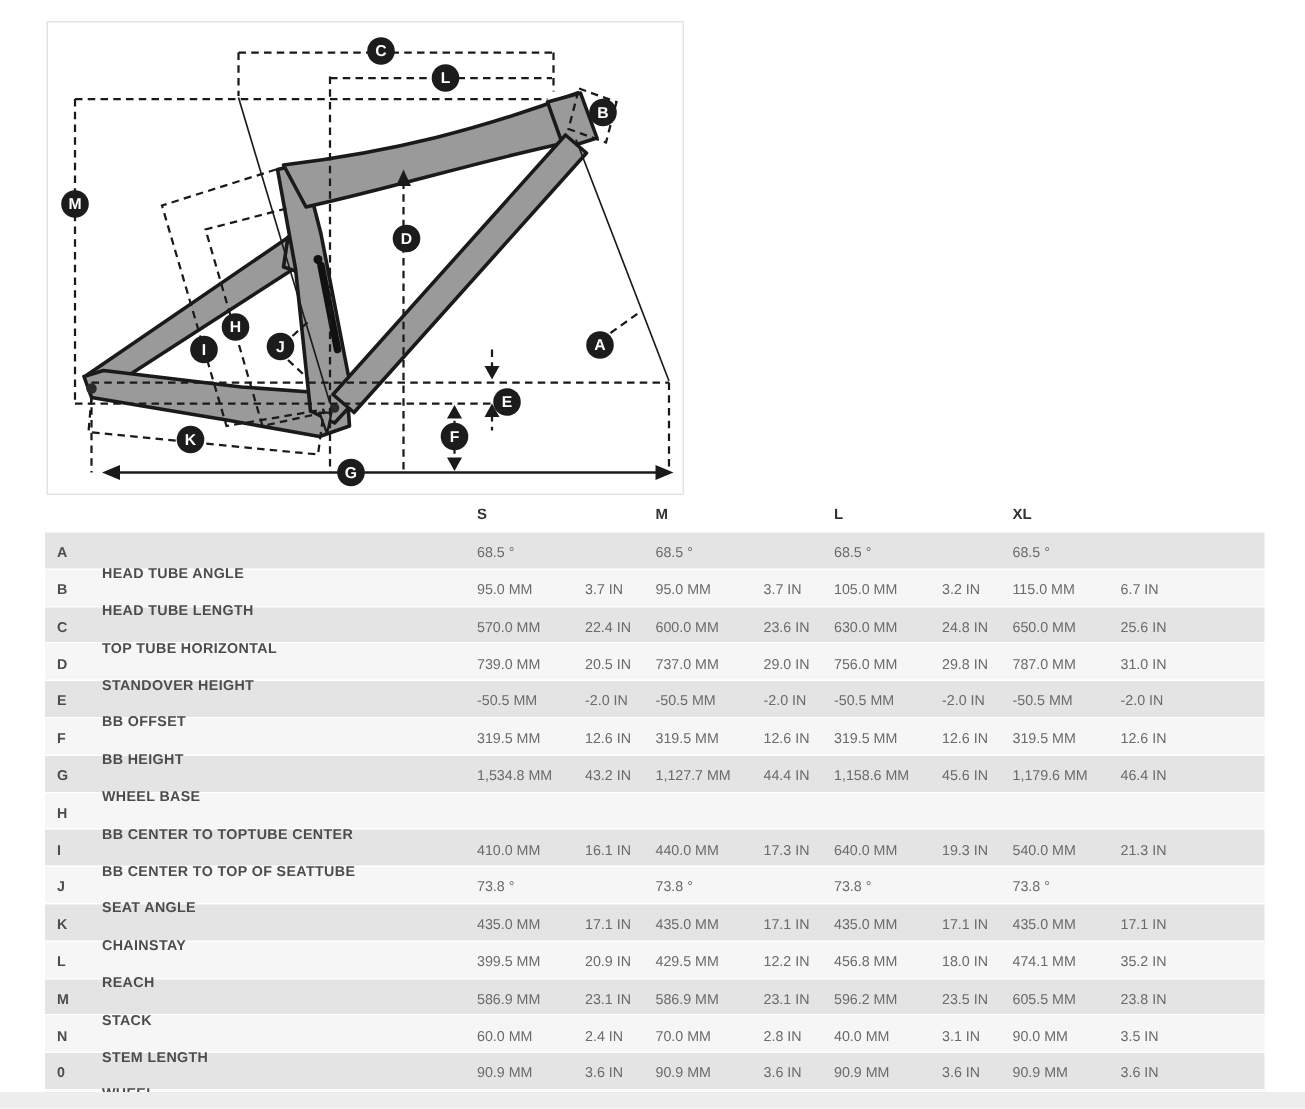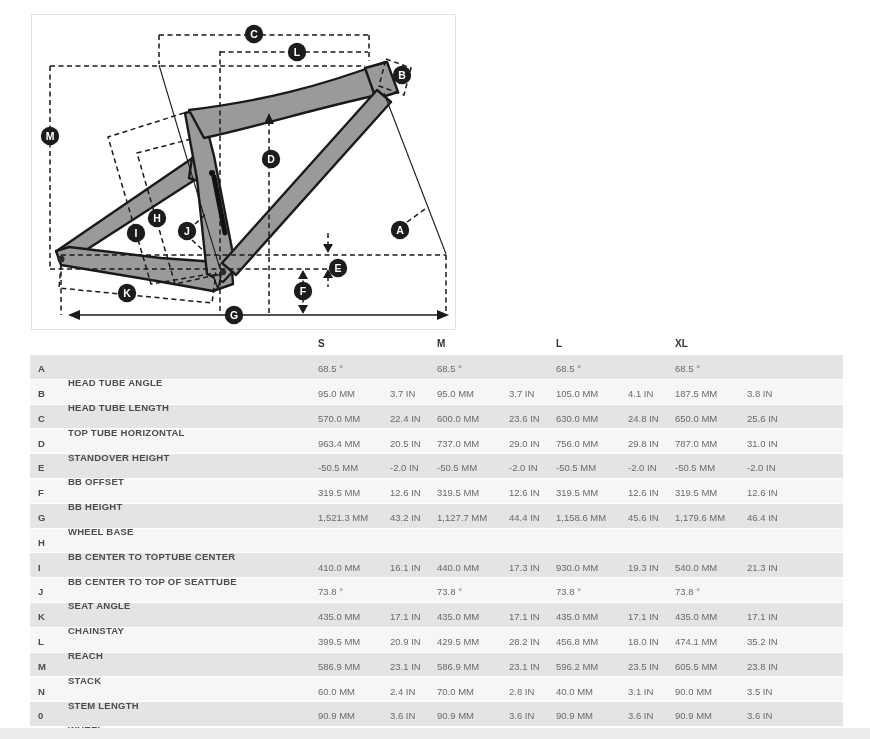--- a/index.html
+++ b/index.html
@@ -183,42 +183,42 @@
         <span class="cell"></span>
       </div>
       <div class="trow lite">
         <span class="cell letter">B</span>
         <span class="cell name">HEAD TUBE LENGTH</span>
         <span class="cell val mm">95.0 MM</span>
         <span class="cell val in">3.7 IN</span>
         <span class="cell val mm">95.0 MM</span>
         <span class="cell val in">3.7 IN</span>
         <span class="cell val mm">105.0 MM</span>
-        <span class="cell val in">4.1 IN</span>
-        <span class="cell val mm">187.5 MM</span>
-        <span class="cell val in">3.8 IN</span>
+        <span class="cell val in">3.2 IN</span>
+        <span class="cell val mm">115.0 MM</span>
+        <span class="cell val in">6.7 IN</span>
         <span class="cell"></span>
       </div>
       <div class="trow gray">
         <span class="cell letter">C</span>
         <span class="cell name">TOP TUBE HORIZONTAL</span>
         <span class="cell val mm">570.0 MM</span>
         <span class="cell val in">22.4 IN</span>
         <span class="cell val mm">600.0 MM</span>
         <span class="cell val in">23.6 IN</span>
         <span class="cell val mm">630.0 MM</span>
         <span class="cell val in">24.8 IN</span>
         <span class="cell val mm">650.0 MM</span>
         <span class="cell val in">25.6 IN</span>
         <span class="cell"></span>
       </div>
       <div class="trow lite">
         <span class="cell letter">D</span>
         <span class="cell name">STANDOVER HEIGHT</span>
-        <span class="cell val mm">963.4 MM</span>
+        <span class="cell val mm">739.0 MM</span>
         <span class="cell val in">20.5 IN</span>
         <span class="cell val mm">737.0 MM</span>
         <span class="cell val in">29.0 IN</span>
         <span class="cell val mm">756.0 MM</span>
         <span class="cell val in">29.8 IN</span>
         <span class="cell val mm">787.0 MM</span>
         <span class="cell val in">31.0 IN</span>
         <span class="cell"></span>
       </div>
       <div class="trow gray">
@@ -243,21 +243,21 @@
         <span class="cell val in">12.6 IN</span>
         <span class="cell val mm">319.5 MM</span>
         <span class="cell val in">12.6 IN</span>
         <span class="cell val mm">319.5 MM</span>
         <span class="cell val in">12.6 IN</span>
         <span class="cell"></span>
       </div>
       <div class="trow gray">
         <span class="cell letter">G</span>
         <span class="cell name">WHEEL BASE</span>
-        <span class="cell val mm">1,521.3 MM</span>
+        <span class="cell val mm">1,534.8 MM</span>
         <span class="cell val in">43.2 IN</span>
         <span class="cell val mm">1,127.7 MM</span>
         <span class="cell val in">44.4 IN</span>
         <span class="cell val mm">1,158.6 MM</span>
         <span class="cell val in">45.6 IN</span>
         <span class="cell val mm">1,179.6 MM</span>
         <span class="cell val in">46.4 IN</span>
         <span class="cell"></span>
       </div>
       <div class="trow lite">
@@ -273,21 +273,21 @@
         <span class="cell val in"></span>
         <span class="cell"></span>
       </div>
       <div class="trow gray">
         <span class="cell letter">I</span>
         <span class="cell name">BB CENTER TO TOP OF SEATTUBE</span>
         <span class="cell val mm">410.0 MM</span>
         <span class="cell val in">16.1 IN</span>
         <span class="cell val mm">440.0 MM</span>
         <span class="cell val in">17.3 IN</span>
-        <span class="cell val mm">930.0 MM</span>
+        <span class="cell val mm">640.0 MM</span>
         <span class="cell val in">19.3 IN</span>
         <span class="cell val mm">540.0 MM</span>
         <span class="cell val in">21.3 IN</span>
         <span class="cell"></span>
       </div>
       <div class="trow lite">
         <span class="cell letter">J</span>
         <span class="cell name">SEAT ANGLE</span>
         <span class="cell val mm">73.8 °</span>
         <span class="cell val in"></span>
@@ -311,21 +311,21 @@
         <span class="cell val mm">435.0 MM</span>
         <span class="cell val in">17.1 IN</span>
         <span class="cell"></span>
       </div>
       <div class="trow lite">
         <span class="cell letter">L</span>
         <span class="cell name">REACH</span>
         <span class="cell val mm">399.5 MM</span>
         <span class="cell val in">20.9 IN</span>
         <span class="cell val mm">429.5 MM</span>
-        <span class="cell val in">28.2 IN</span>
+        <span class="cell val in">12.2 IN</span>
         <span class="cell val mm">456.8 MM</span>
         <span class="cell val in">18.0 IN</span>
         <span class="cell val mm">474.1 MM</span>
         <span class="cell val in">35.2 IN</span>
         <span class="cell"></span>
       </div>
       <div class="trow gray">
         <span class="cell letter">M</span>
         <span class="cell name">STACK</span>
         <span class="cell val mm">586.9 MM</span>

